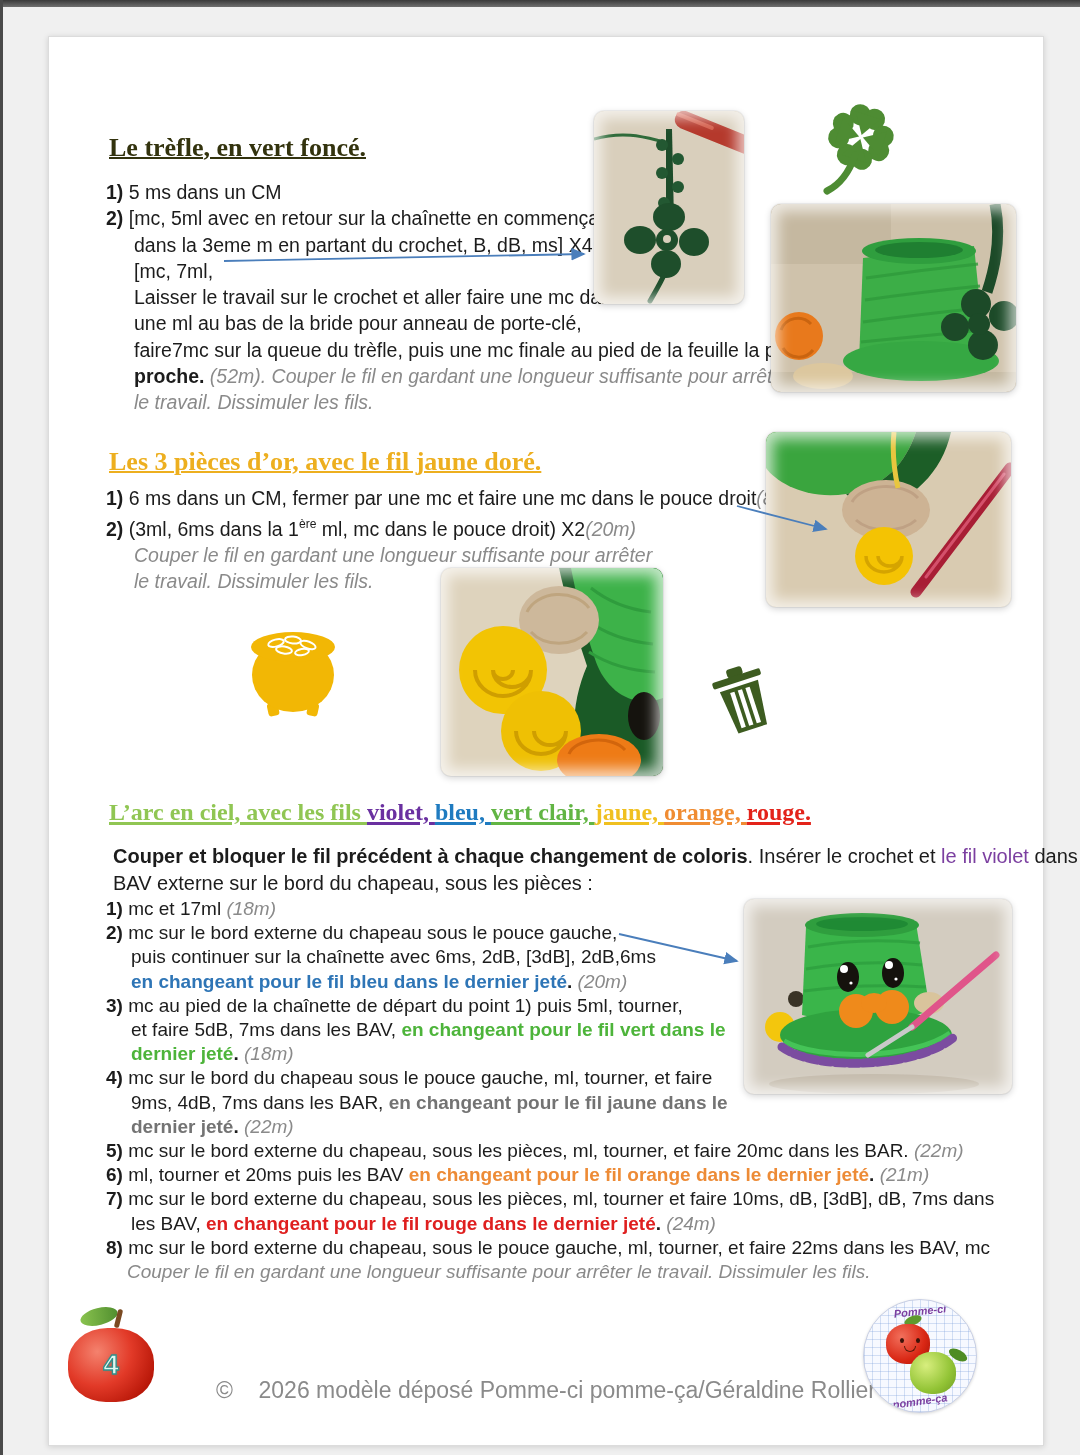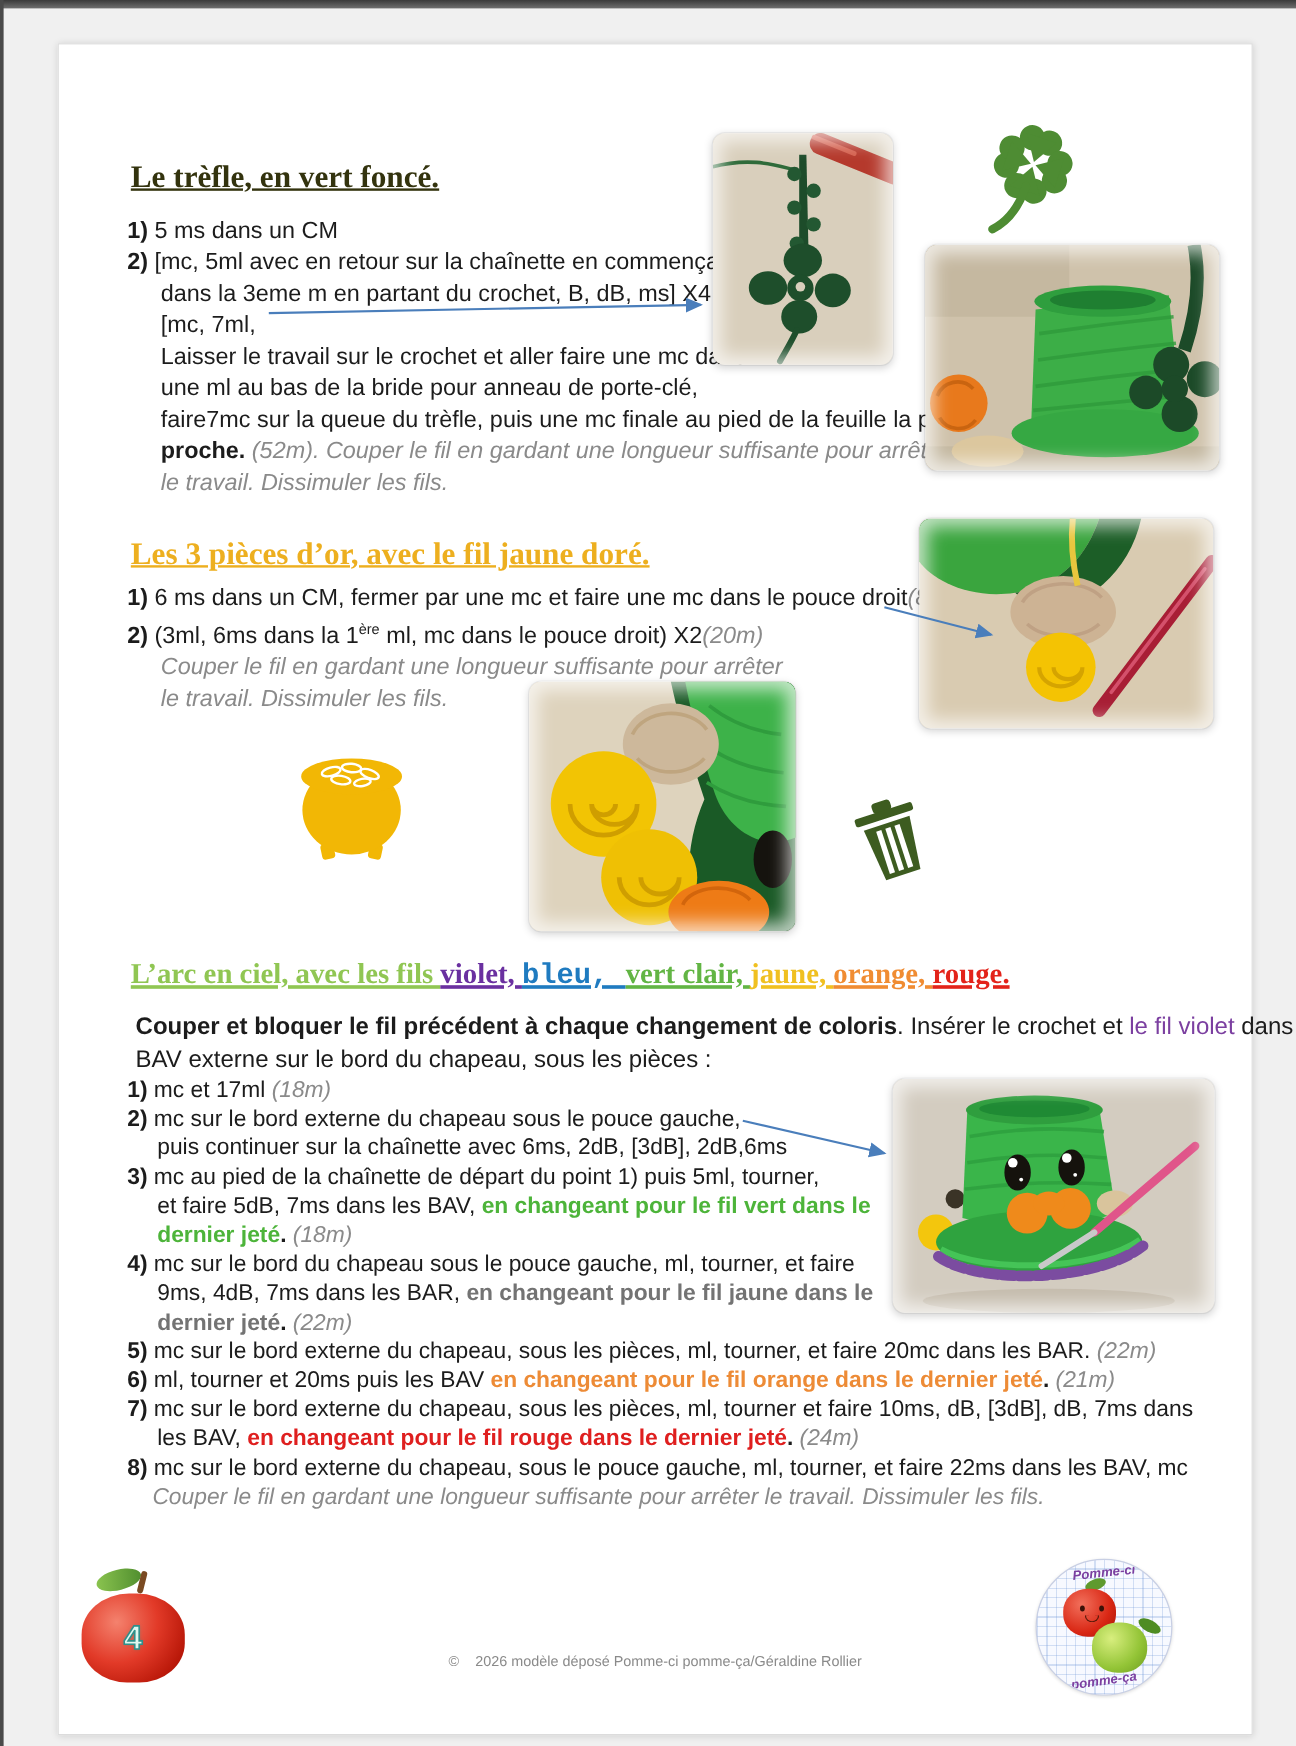--- a/index.html
+++ b/index.html
@@ -21,38 +21,38 @@
   .grn{color:#4db43a;font-weight:700;}
   .yel{color:#737373;font-weight:700;}
   .org{color:#ed8b36;font-weight:700;}
   .red{color:#df1f1f;font-weight:700;}
   .title{font-family:"Liberation Serif",serif;font-weight:700;white-space:nowrap;}
   .t1{font-size:26px;color:#33330e;}
   .t2{font-size:26px;color:#edaf1f;}
   .t1 span,.t2 span{text-decoration:underline;text-decoration-thickness:2px;}
   .t3{font-size:24px;}
   .t3 span{text-decoration:underline;text-decoration-thickness:2.5px;}
-  .tg{color:#90c653;}.tv{color:#6a30a0;}.tb{color:#1f7bc0;font-family:Liberation Mono, monospace;}
+  .tg{color:#90c653;}.tv{color:#6a30a0;}.tb{color:#1f7bc0;}
   .tgc{color:#62b544;}.ty{color:#f0c020;}.to{color:#f08c32;}.tr{color:#e3231a;}
   .sec12{font-size:19.5px;line-height:26.3px;}
   .sec12 .ind1{padding-left:28px;}
   .intro{font-size:20px;line-height:26.5px;}
   .sec3{font-size:19px;line-height:24.2px;}
   .sec3 .ind1{padding-left:25px;}
   .sec3 .ind2{padding-left:21px;}
   .photo{position:absolute;border-radius:10px;overflow:hidden;
          box-shadow:0 0 0 1px rgba(0,0,0,.05),0 2px 7px rgba(0,0,0,.18);}
   .photo svg{display:block;width:100%;height:100%;}
   .photo::after{content:"";position:absolute;inset:0;border-radius:inherit;pointer-events:none;
          box-shadow:inset 0 0 14px 7px rgba(255,255,255,.7);}
   .icon{position:absolute;}
   .icon svg{display:block;width:100%;height:100%;}
   .arrows{position:absolute;left:0;top:0;pointer-events:none;}
   .footer{position:absolute;left:0;top:1340px;width:100%;text-align:center;
-          font-size:12px;color:#8a8a8a;}
+          font-size:23px;color:#8a8a8a;}
   
   .apple{position:absolute;left:15px;top:1267px;width:96px;height:100px;}
   .apple-body{position:absolute;left:4px;top:24px;width:86px;height:74px;
       border-radius:46% 46% 44% 44%;display:flex;align-items:center;justify-content:center;
       background:radial-gradient(circle at 34% 32%,#f4826e 0%,#e23a28 45%,#b81708 80%,#9c1205 100%);}
   .apple-num{font-size:28px;font-weight:800;color:#dff7ef;
       -webkit-text-stroke:1.3px #2f8f8a;text-shadow:0 0 3px rgba(47,143,138,.6);}
   .apple-leaf{position:absolute;left:16px;top:4px;width:38px;height:17px;border-radius:50%;
       background:linear-gradient(100deg,#8cc550,#4f8d2e);transform:rotate(-14deg);}
   .apple-stem{position:absolute;left:52px;top:5px;width:5px;height:19px;border-radius:3px;
@@ -259,20 +259,21 @@
         <div class="line ind0"><span class="tg">L’arc en ciel, avec les fils </span><span class="tv">violet, </span><span class="tb">bleu, </span><span class="tgc">vert clair, </span><span class="ty">jaune, </span><span class="to">orange, </span><span class="tr">rouge.</span></div>
       </div>
     <div class="abs intro" style="left:64px;top:806px;width:900px;">
         <div class="line ind0"><span class="b">Couper et bloquer le fil précédent à chaque changement de coloris</span><span>. Insérer le crochet et </span><span class="vio">le fil violet</span><span> dans le</span></div>
         <div class="line ind0"><span>BAV externe sur le bord du chapeau, sous les pièces :</span></div>
       </div>
     <div class="abs sec3" style="left:57px;top:860px;width:920px;">
         <div class="line ind0"><span class="b">1) </span><span>mc et 17ml </span><span class="ig">(18m)</span></div>
         <div class="line ind0"><span class="b">2) </span><span>mc sur le bord externe du chapeau sous le pouce gauche,</span></div>
         <div class="line ind1"><span>puis continuer sur la chaînette avec 6ms, 2dB, [3dB], 2dB,6ms</span></div>
+        <div class="line ind1"><span class="blu">en changeant pour le fil bleu dans le dernier jeté</span><span class="b">. </span><span class="ig">(20m)</span></div>
         <div class="line ind0"><span class="b">3) </span><span>mc au pied de la chaînette de départ du point 1) puis 5ml, tourner,</span></div>
         <div class="line ind1"><span>et faire </span><span class="u">5dB, 7ms dans les BAV</span><span>, </span><span class="grn">en changeant pour le fil vert dans le</span></div>
         <div class="line ind1"><span class="grn">dernier jeté</span><span class="b">. </span><span class="ig">(18m)</span></div>
         <div class="line ind0"><span class="b">4) </span><span>mc sur le bord du chapeau sous le pouce gauche, ml, tourner, et faire</span></div>
         <div class="line ind1"><span class="u">9ms, 4dB, 7ms dans les BAR,</span><span> </span><span class="yel">en changeant pour le fil jaune dans le</span></div>
         <div class="line ind1"><span class="yel">dernier jeté</span><span class="b">. </span><span class="ig">(22m)</span></div>
         <div class="line ind0"><span class="b">5) </span><span>mc sur le bord externe du chapeau, sous les pièces, ml, tourner, et faire </span><span class="u">20mc dans les BAR.</span><span> </span><span class="ig">(22m)</span></div>
         <div class="line ind0"><span class="b">6) </span><span>ml, tourner et </span><span class="u">20ms puis les BAV</span><span> </span><span class="org">en changeant pour le fil orange dans le dernier jeté</span><span class="b">. </span><span class="ig">(21m)</span></div>
         <div class="line ind0"><span class="b">7) </span><span>mc sur le bord externe du chapeau, sous les pièces, ml, tourner et faire </span><span class="u">10ms, dB, [3dB], dB, 7ms dans</span></div>
         <div class="line ind1"><span class="u">les BAV,</span><span> </span><span class="red">en changeant pour le fil rouge dans le dernier jeté</span><span class="b">. </span><span class="ig">(24m)</span></div>

